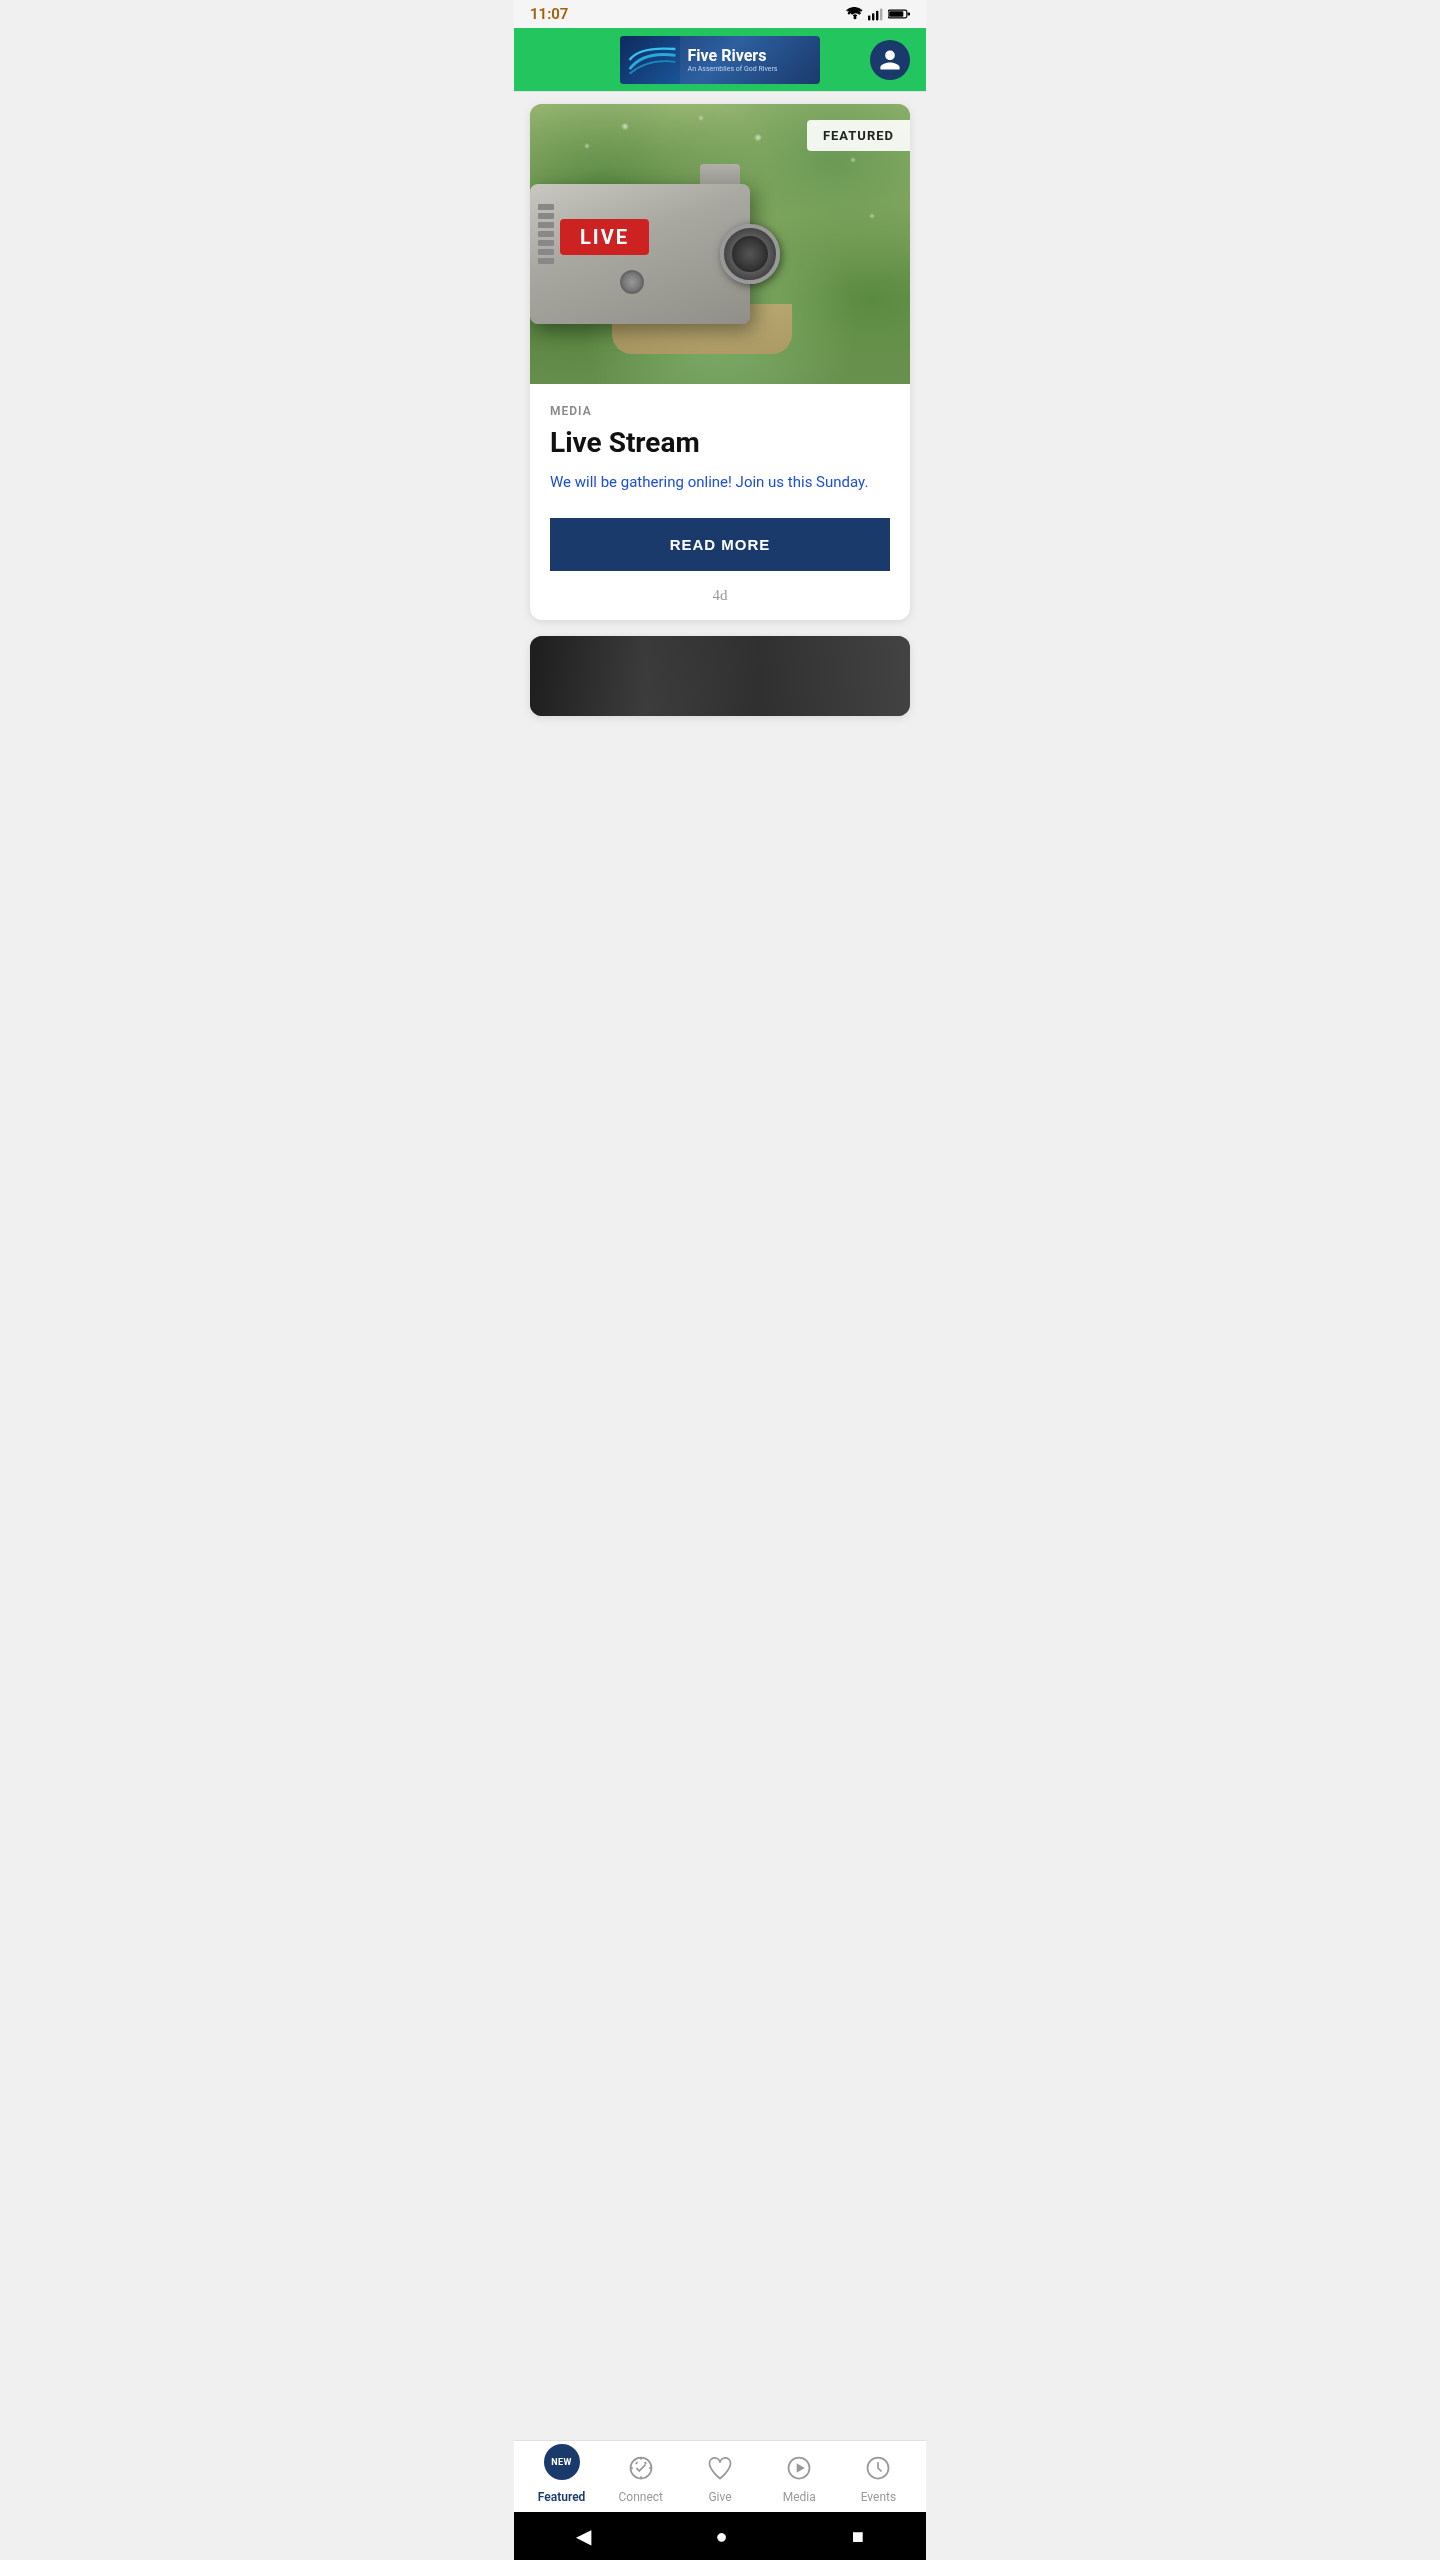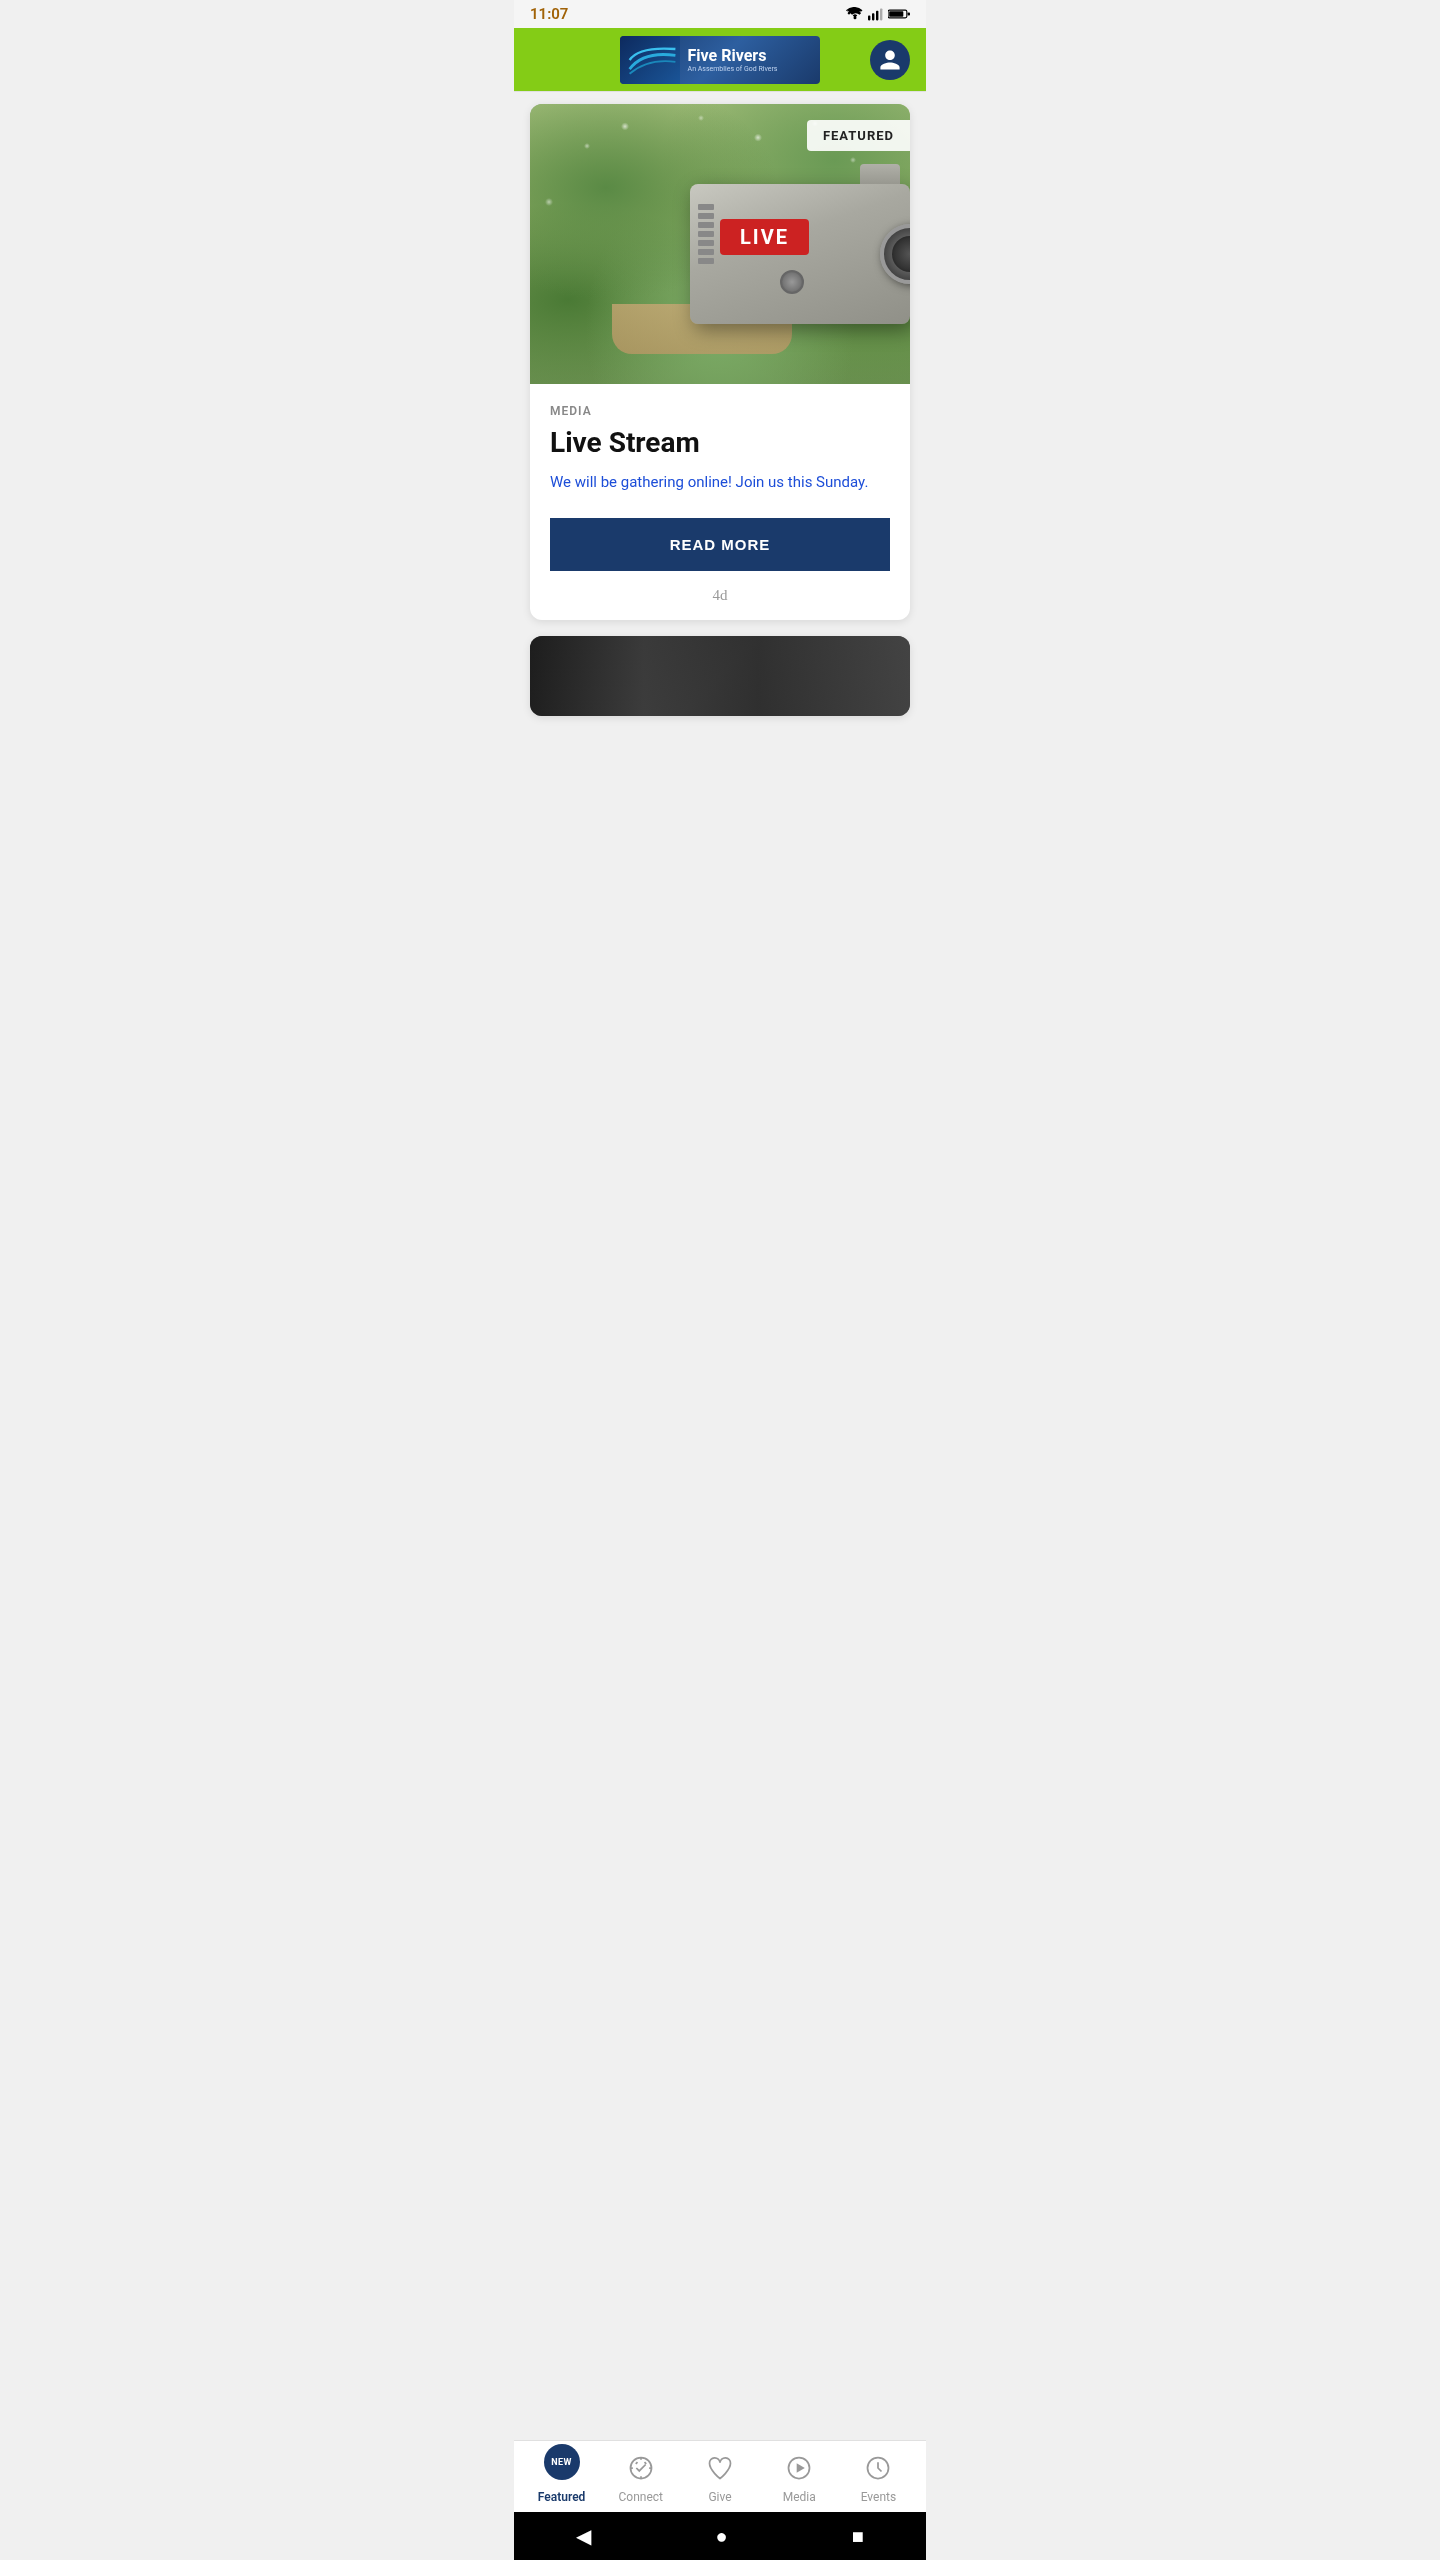--- a/index.html
+++ b/index.html
@@ -40,21 +40,21 @@
       align-items: center;
       gap: 4px;
     }
 
     .status-icons svg {
       fill: #000;
     }
 
     
     .header {
-      background: #84cc16;
+      background: #22c55e;
       height: 64px;
       display: flex;
       align-items: center;
       justify-content: center;
       padding: 0 16px;
       position: relative;
       border-bottom: 1px solid #e0e0e0;
     }
 
     .header-logo {
@@ -122,21 +122,21 @@
       background: linear-gradient(135deg, #8ba87a 0%, #6d9a58 30%, #c8d4a0 60%, #d4c890 80%, #c8b870 100%);
       overflow: hidden;
     }
 
     
     .camera-scene {
       position: absolute;
       inset: 0;
       display: flex;
       align-items: center;
-      justify-content: flex-end;
+      justify-content: flex-start;
     }
 
     
     .foliage-bg {
       position: absolute;
       inset: 0;
       background: 
         radial-gradient(ellipse at 20% 30%, #5a8a45 0%, transparent 40%),
         radial-gradient(ellipse at 80% 20%, #6a9a55 0%, transparent 40%),
         radial-gradient(ellipse at 50% 80%, #7aaa65 0%, transparent 50%),

